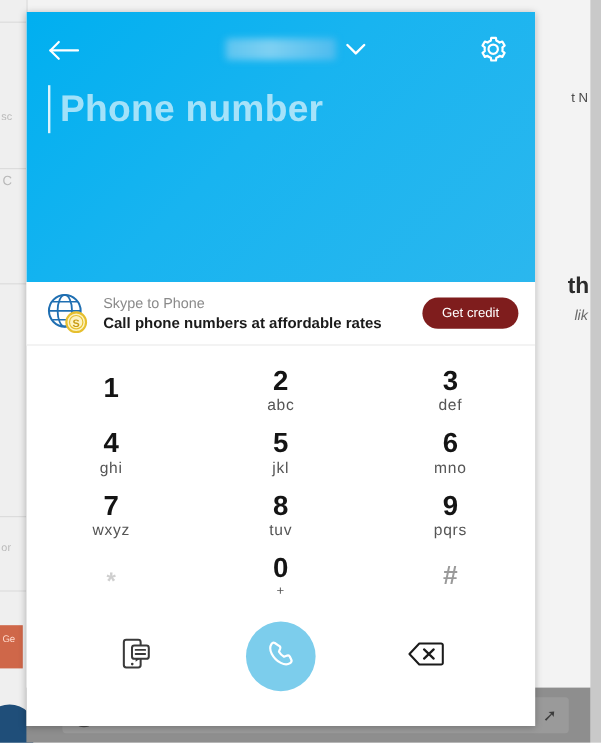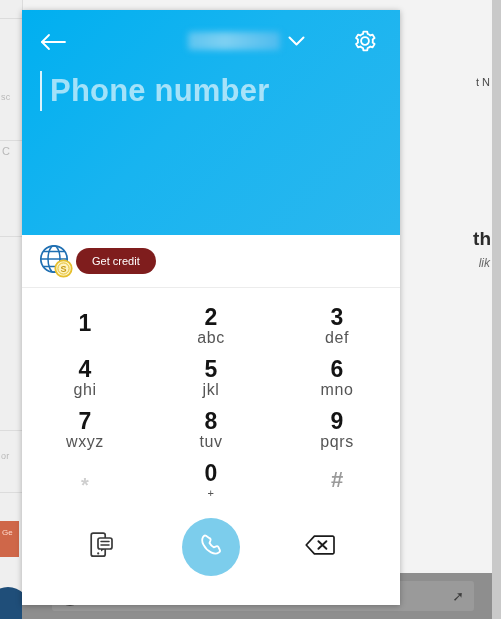--- a/index.html
+++ b/index.html
@@ -24,21 +24,21 @@
   
   .bg-compose{position:absolute;left:22px;bottom:0;right:9px;height:46px;background:#8e8e8e;}
   .bg-compose-inner{position:absolute;left:30px;right:18px;top:8px;height:30px;background:#9a9a9a;border-radius:3px;display:flex;align-items:center;}
   .bg-smiley{width:18px;height:18px;border-radius:50%;border:1.6px solid #4a4a4a;margin-left:8px;position:relative;flex:0 0 auto;}
   .bg-smiley::after{content:"";position:absolute;left:3.5px;top:8px;width:9px;height:5px;border-bottom:1.6px solid #4a4a4a;border-radius:0 0 9px 9px;}
   .bg-compose-ph{margin-left:10px;color:#5d5d5d;font-size:13px;}
   .bg-compose-icons{margin-left:auto;display:flex;gap:12px;padding-right:10px;color:#3c3c3c;font-size:14px;}
 
   
   .dialer{
-    position:absolute;left:22px;top:10px;width:378px;height:595px;
+    position:absolute;left:22px;top:10px;width:424px;height:595px;
     background:#ffffff;box-shadow:0 1px 6px rgba(0,0,0,.28);overflow:hidden;
   }
   
   .dial-header{
     position:relative;height:225px;
     background:linear-gradient(135deg,#00aff0 0%,#18b4f0 45%,#2bb7ee 100%);
   }
   .back-arrow{
     position:absolute;left:14px;top:18px;width:34px;height:28px;cursor:pointer;
     display:flex;align-items:center;justify-content:center;
@@ -75,21 +75,21 @@
   }
 
   
   .keypad{padding:10px 0 0 0;}
   .key-row{display:flex;}
   .key{
     flex:1 1 0;height:52px;display:flex;flex-direction:column;align-items:center;
     justify-content:center;cursor:pointer;user-select:none;
   }
   .key-digit{font-size:23px;font-weight:bold;color:#141414;line-height:25px;}
-  .key-letters{font-size:16px;color:#555;line-height:13px;margin-top:1px;letter-spacing:.6px;}
+  .key-letters{font-size:13px;color:#555;line-height:13px;margin-top:1px;letter-spacing:.6px;}
   .key-star .key-digit{font-size:20px;color:#cfcfcf;position:relative;top:6px;}
   .key-hash .key-digit{font-size:22px;color:#9a9a9a;}
   .key-zero .key-letters{font-size:11px;color:#555;}
 
   
   .actions{display:flex;align-items:center;height:70px;margin-top:6px;}
   .action-side{flex:1 1 0;display:flex;align-items:center;justify-content:center;cursor:pointer;}
   .call-btn{
     width:58px;height:58px;border-radius:50%;background:#7ccdec;border:none;cursor:pointer;
     display:flex;align-items:center;justify-content:center;flex:0 0 auto;
@@ -169,20 +169,24 @@
       <svg width="40" height="40" viewBox="0 0 40 40" fill="none">
         <circle cx="18" cy="18" r="13.2" stroke="#1f6fb2" stroke-width="1.7"></circle>
         <ellipse cx="18" cy="18" rx="6" ry="13.2" stroke="#1f6fb2" stroke-width="1.5"></ellipse>
         <path d="M5 18 H31" stroke="#1f6fb2" stroke-width="1.5"></path>
         <path d="M7.6 10.5 H28.4 M7.6 25.5 H28.4" stroke="#1f6fb2" stroke-width="1.3"></path>
         <circle cx="27.5" cy="27.5" r="8.2" fill="#fdf3c2" stroke="#e6bf2e" stroke-width="1.8"></circle>
         <circle cx="27.5" cy="27.5" r="5.6" fill="none" stroke="#e6bf2e" stroke-width="1"></circle>
         <text x="27.5" y="31.3" text-anchor="middle" font-size="9" font-weight="bold" fill="#c79a14" font-family="Liberation Sans, sans-serif">S</text>
       </svg>
     </span>
+    <span class="banner-text">
+      <span class="banner-title" style="display:block;">Skype to Phone</span>
+      <span class="banner-sub" style="display:block;">Call phone numbers at affordable rates</span>
+    </span>
     <button class="get-credit">Get credit</button>
   </div>
 
   <div class="keypad">
 
     <div class="key-row">
       <div class="key">
         <span class="key-digit">1</span>
         <span class="key-letters"></span>
       </div>

